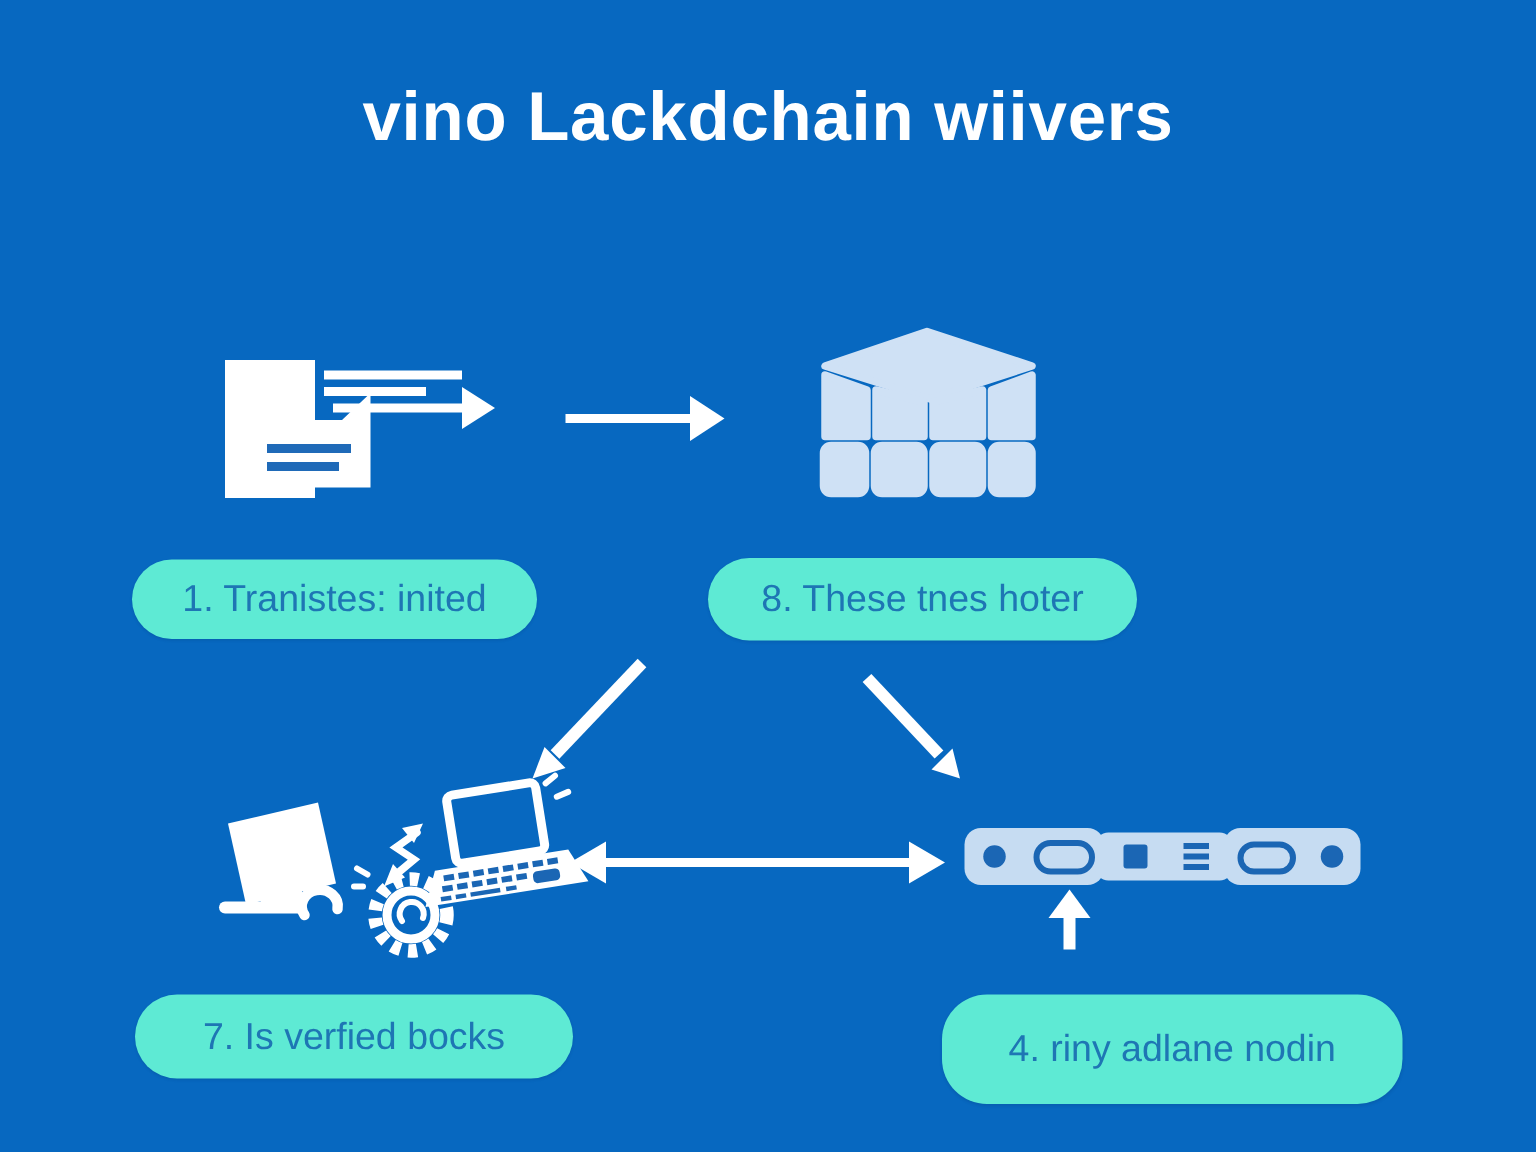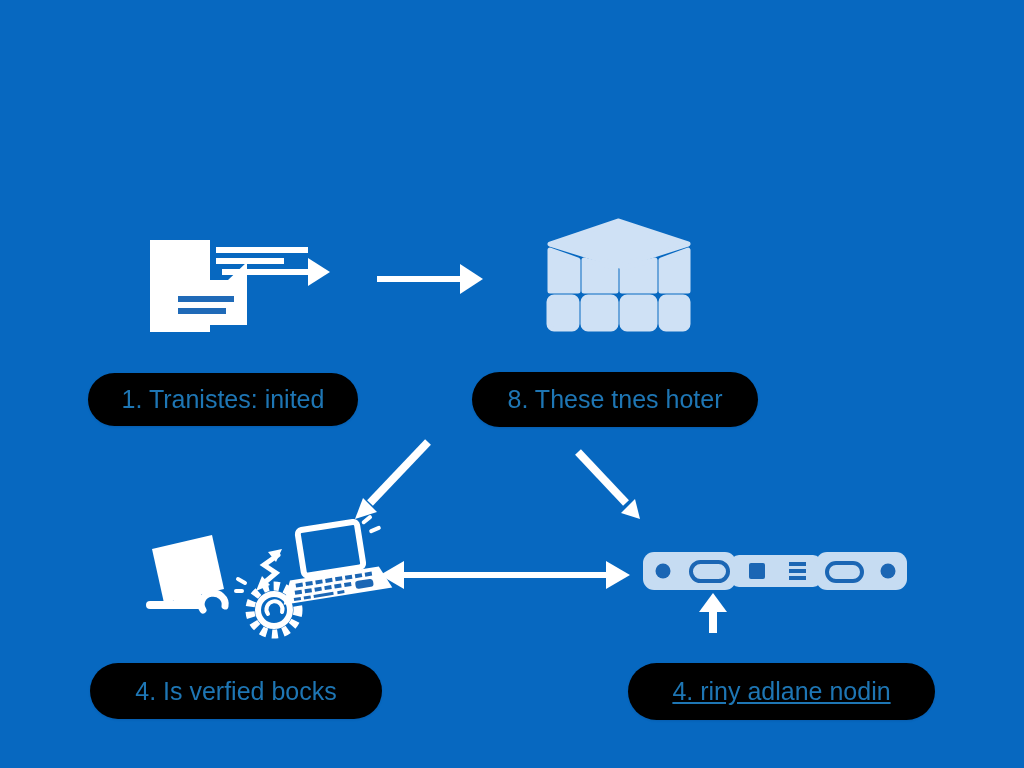--- a/index.html
+++ b/index.html
@@ -16,42 +16,43 @@
     margin:0;
     text-align:center;
     color:#ffffff;
     font-size:46px;
     font-weight:700;
     letter-spacing:0.5px;
   }
   .gfx{position:absolute;left:0;top:0;}
   .pill{
     position:absolute;
-    background:#000000;
+    background:#5eead4;
     border-radius:30px;
     display:flex;
     align-items:center;
     justify-content:center;
     color:#1e76b4;
     font-size:25px;
     font-weight:500;
     box-shadow:0 1px 2px rgba(0,40,90,0.15);
     white-space:nowrap;
     text-align:right;
   }
   .pill-1{left:88px;top:373px;width:270px;height:53px;}
   .pill-7{left:472px;top:372px;width:286px;height:55px;}
   .pill-2{left:90px;top:663px;width:292px;height:56px;}
-  .pill-4{left:628px;top:663px;width:307px;height:57px;text-decoration:underline;}
+  .pill-4{left:628px;top:663px;width:307px;height:73px;}
 </style>
 </head>
 <body>
 
 <div class="stage">
 
+  <h1 class="title">vino Lackdchain wiivers</h1>
 
   <svg class="gfx" width="1024" height="768" viewBox="0 0 1024 768">
 
     <g>
       <rect x="150" y="240" width="60" height="92" fill="#ffffff"></rect>
       <polygon points="163,280 228,280 247,262 247,325 163,325" fill="#ffffff"></polygon>
       <rect x="178" y="296" width="56" height="6" fill="#1f6ab8"></rect>
       <rect x="178" y="308" width="48" height="6" fill="#1f6ab8"></rect>
       <rect x="216" y="247" width="92" height="6" fill="#ffffff"></rect>
       <rect x="216" y="258" width="68" height="6" fill="#ffffff"></rect>
@@ -161,19 +162,19 @@
     </g>
   </svg>
 
   <div class="pill pill-1">
     <span>1. Tranistes: inited</span>
   </div>
   <div class="pill pill-7">
     <span>8. These tnes hoter</span>
   </div>
   <div class="pill pill-2">
-    <span>4. Is verfied bocks</span>
+    <span>7. Is verfied bocks</span>
   </div>
   <div class="pill pill-4">
     <span>4. riny adlane nodin</span>
   </div>
 
 </div>
 
 </body></html>

